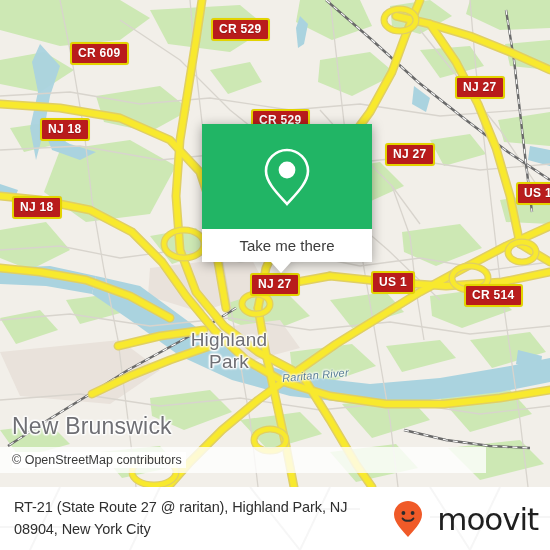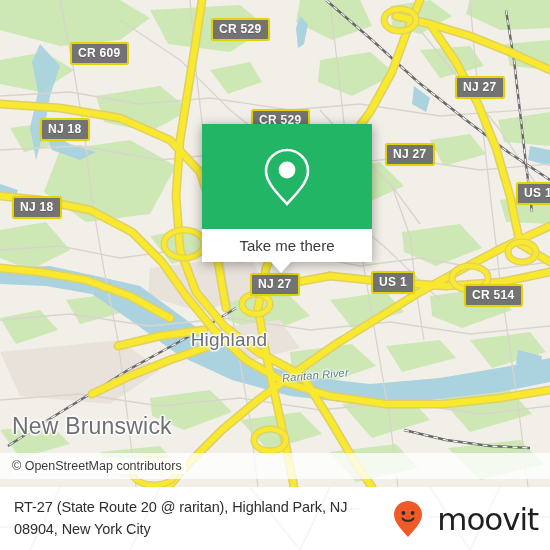--- a/index.html
+++ b/index.html
@@ -49,40 +49,40 @@
     font-size: 11px;
     color: #5a7f96;
     font-style: italic;
     text-shadow:
        1px 0 2px #fff, -1px 0 2px #fff, 0 1px 2px #fff, 0 -1px 2px #fff;
   }
 
   
   .shield {
     position: absolute;
-    background: #737373;
+    background: #b91c1c;
     border: 2px solid #e3d300;
     border-radius: 3px;
     color: #ffffff;
     font-size: 12px;
     font-weight: bold;
     line-height: 1;
     padding: 3px 6px 4px 6px;
     letter-spacing: .3px;
     white-space: nowrap;
     text-shadow: 0 1px 0 rgba(0,0,0,.18);
     box-shadow: 0 0 1px rgba(0,0,0,.12);
   }
 
   
   .attribution {
     position: absolute;
     left: 0;
-    bottom: 8px;
-    width: 550px;
+    bottom: 14px;
+    width: 486px;
     height: 26px;
     background: rgba(255,255,255,.78);
     display: flex;
     align-items: center;
     box-sizing: border-box;
     padding-left: 12px;
   }
   .attribution-inner {
     background: rgba(255,255,255,.85);
     font-size: 12.5px;
@@ -328,20 +328,21 @@
           <ellipse cx="470" cy="278" rx="18" ry="12"></ellipse>
           <ellipse cx="400" cy="20" rx="16" ry="11"></ellipse>
           <ellipse cx="270" cy="440" rx="16" ry="11"></ellipse>
           <ellipse cx="522" cy="252" rx="14" ry="10"></ellipse>
         </g>
       </g>
     </svg>
 
     <div class="map-label label-city" style="left:190px; top:329px; text-align:center; width:78px;">
       <div>Highland</div>
+      <div>Park</div>
     </div>
     <div class="map-label label-city big" style="left:12px; top:413px;text-align:right;">New Brunswick</div>
 
     <div class="map-label label-water" style="left:282px; top:369px; transform:rotate(-5deg);">Raritan River</div>
 
     <div class="shield" style="left:211px; top:18px;">CR 529</div>
     <div class="shield" style="left:70px;  top:42px;">CR 609</div>
     <div class="shield" style="left:455px; top:76px;">NJ 27</div>
     <div class="shield" style="left:251px; top:109px;">CR 529</div>
     <div class="shield" style="left:40px;  top:118px;">NJ 18</div>
@@ -379,21 +380,21 @@
         <path d="M160 0 L130 63"></path>
         <path d="M250 0 L300 63"></path>
         <path d="M330 0 L300 63"></path>
         <path d="M430 0 L470 63"></path>
         <path d="M500 0 L470 63"></path>
         <path d="M0 40 L120 40"></path>
         <path d="M250 22 L360 22"></path>
         <path d="M430 30 L550 30"></path>
       </g>
     </svg>
-    <div class="footer-text">RT-27 (State Route 20 @ raritan), Highland Park, NJ 08904, New York City</div>
+    <div class="footer-text">RT-21 (State Route 27 @ raritan), Highland Park, NJ 08904, New York City</div>
     <div class="brand">
       <span class="brand-mark">
         <svg width="30" height="38" viewBox="0 0 30 38" xmlns="http://www.w3.org/2000/svg">
           <path d="M15 1 C7.3 1 1 7.1 1 14.6 C1 23 10.2 31.5 15 37 C19.8 31.5 29 23 29 14.6 C29 7.1 22.7 1 15 1 Z" fill="#f05a28"></path>
           <circle cx="10.4" cy="13" r="1.9" fill="#2b2b2b"></circle>
           <circle cx="19.6" cy="13" r="1.9" fill="#2b2b2b"></circle>
           <path d="M9.6 18.4 C11.6 21.6 18.4 21.6 20.4 18.4" fill="none" stroke="#2b2b2b" stroke-width="1.9" stroke-linecap="round"></path>
         </svg>
       </span>
       <span class="brand-name">moovit</span>

